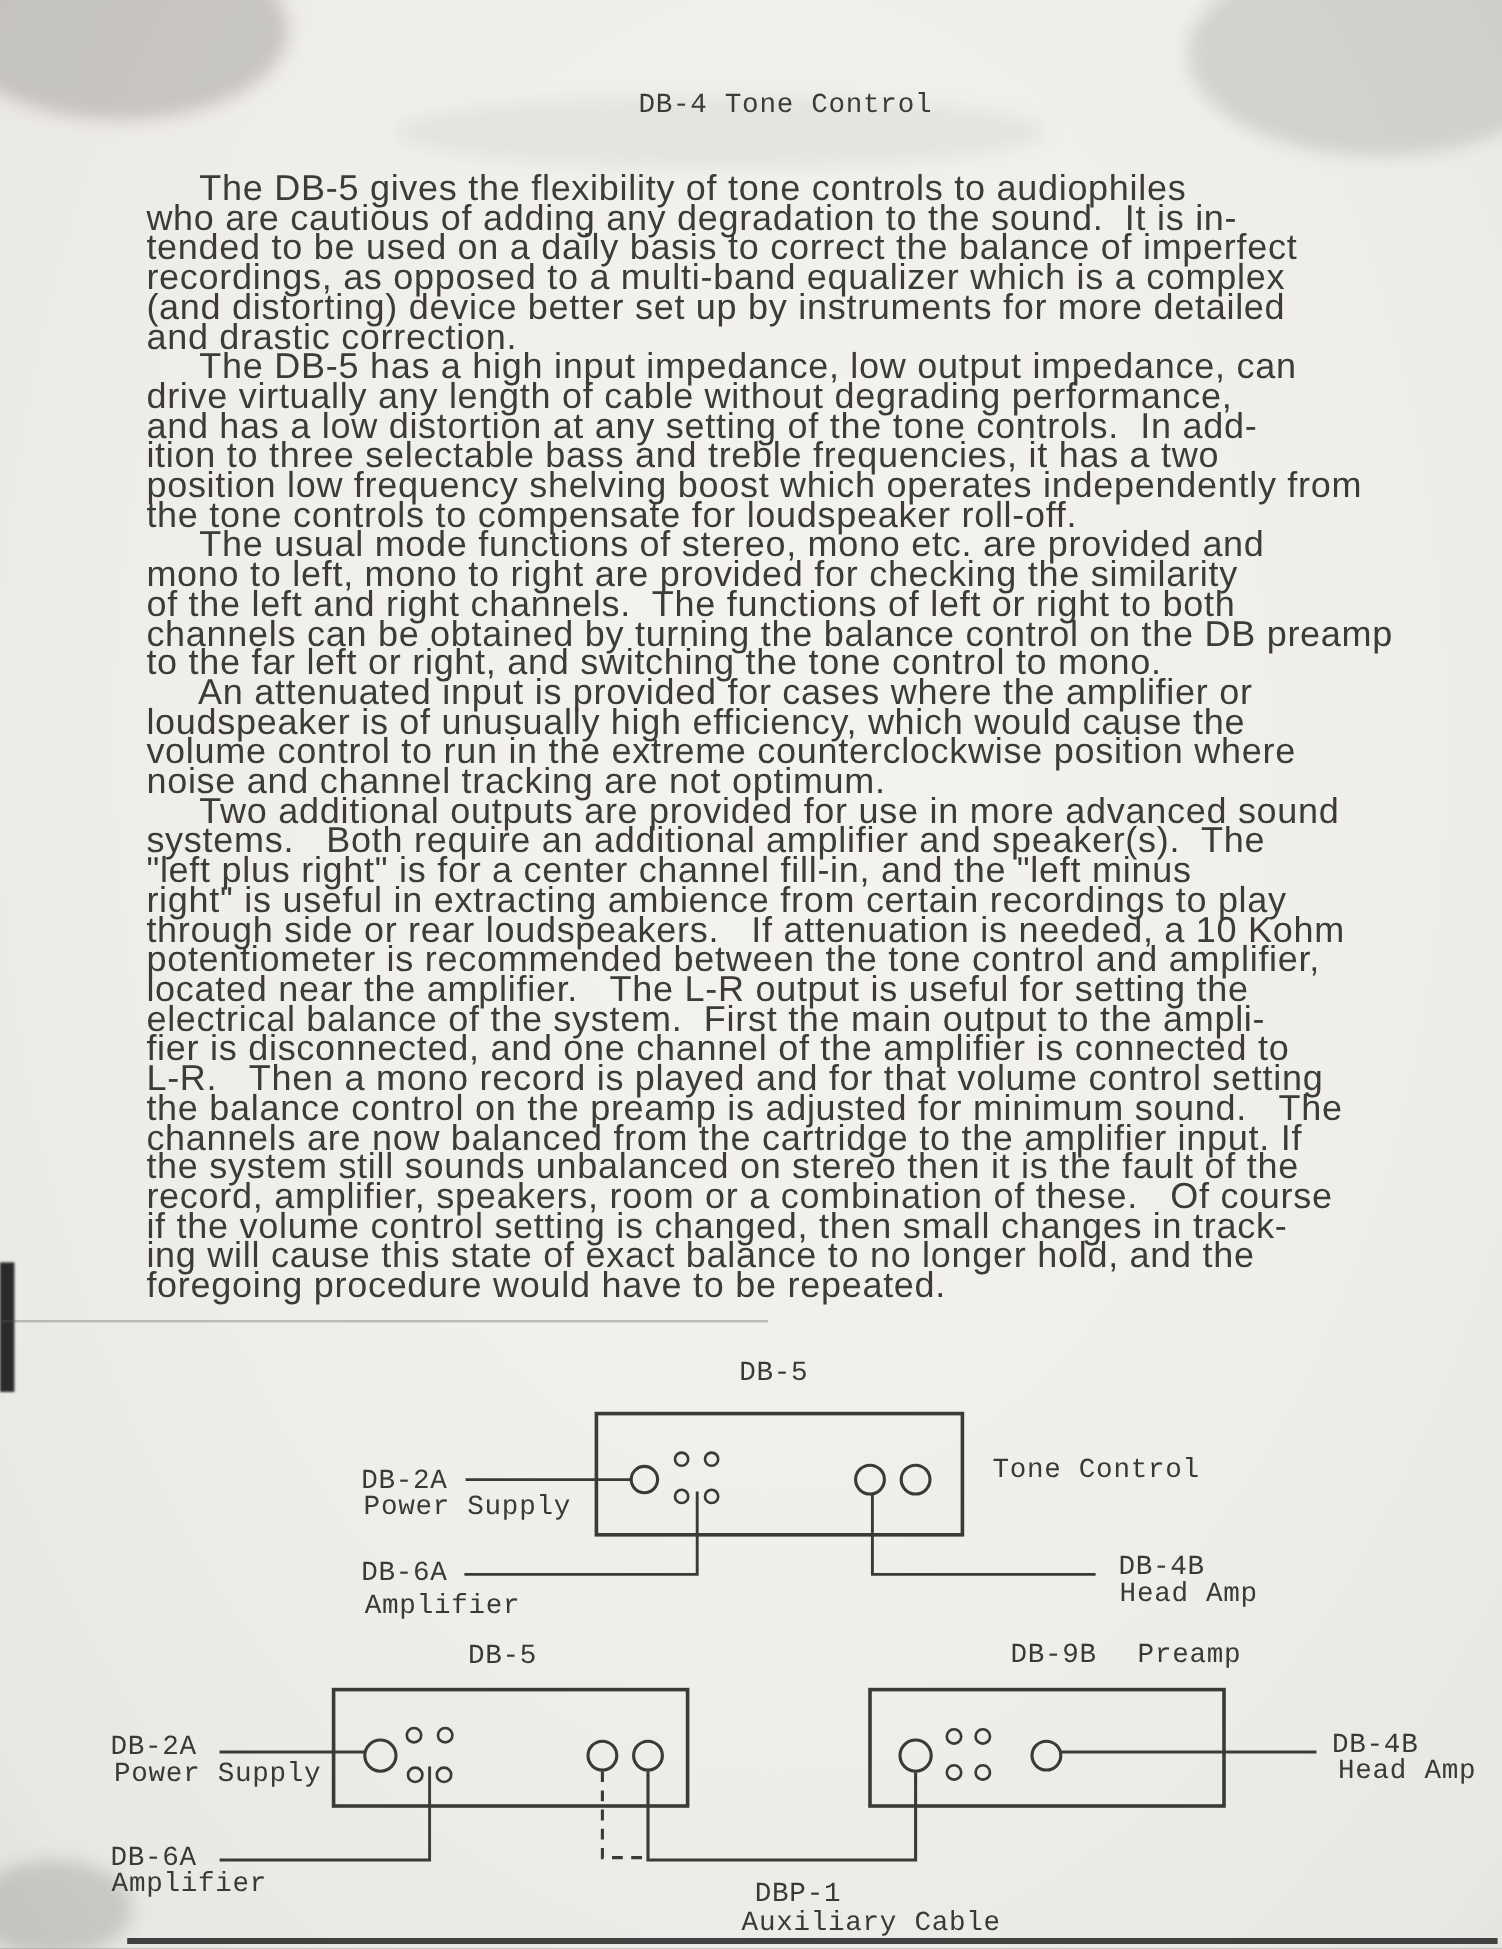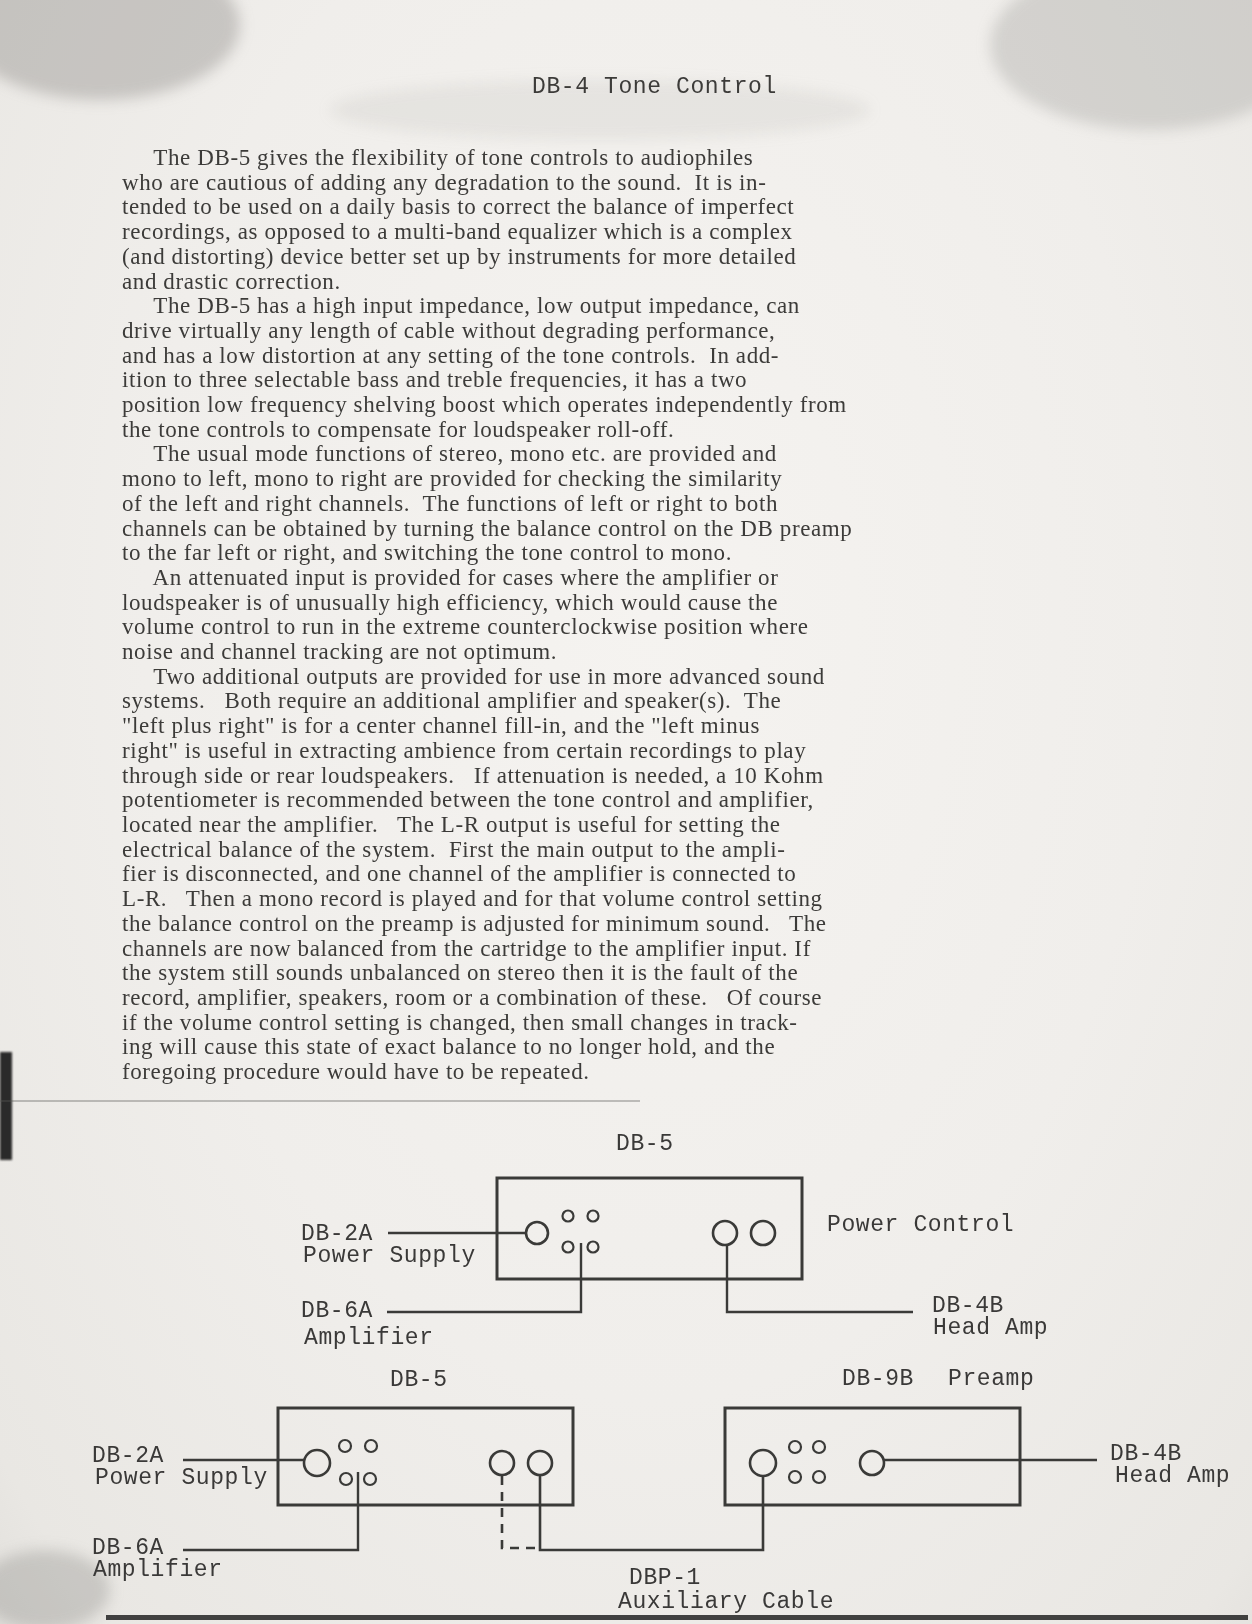--- a/index.html
+++ b/index.html
@@ -11,21 +11,21 @@
     color:#3c3b39;
   }
   .artifact{position:absolute;pointer-events:none;}
   .smudge{filter:blur(7px);border-radius:50%;}
   .doc-title{
     position:absolute;left:532px;top:74px;
     font-size:23px;letter-spacing:0.6px;white-space:pre;
   }
   .body-text{
     position:absolute;left:122px;top:146px;margin:0;
-    font-family:Liberation Serif, serif;font-size:23px;line-height:24.7px;letter-spacing:0.6px;
+    font-family:Liberation Sans, sans-serif;font-size:30px;line-height:24.7px;letter-spacing:0.6px;
     white-space:pre;color:#3c3b39;
   }
   .dlabel{
     position:absolute;font-size:23px;letter-spacing:0.6px;white-space:pre;color:#3a3938;
   }
   svg.diagram{position:absolute;left:0;top:1090px;}
   .ink{stroke:#3a3a38;fill:none;}
 </style>
 </head>
 <body>
@@ -122,21 +122,21 @@
       <path class="ink" d="M540 1476 V1550 H763 V1477" stroke-width="2.6"></path>
       <path class="ink" d="M884 1460 H1097" stroke-width="2.4"></path>
     </g>
   </svg>
 
   <div class="dlabel" style="left:616px;top:1131px;">DB-5</div>
   <div class="dlabel" style="left:301px;top:1221px;">DB-2A</div>
   <div class="dlabel" style="left:303px;top:1243px;">Power Supply</div>
   <div class="dlabel" style="left:301px;top:1298px;">DB-6A</div>
   <div class="dlabel" style="left:304px;top:1325px;">Amplifier</div>
-  <div class="dlabel" style="left:827px;top:1212px;">Power Control</div>
+  <div class="dlabel" style="left:827px;top:1212px;">Tone Control</div>
   <div class="dlabel" style="left:932px;top:1293px;">DB-4B</div>
   <div class="dlabel" style="left:933px;top:1315px;">Head Amp</div>
 
   <div class="dlabel" style="left:390px;top:1367px;">DB-5</div>
   <div class="dlabel" style="left:842px;top:1366px;">DB-9B</div>
   <div class="dlabel" style="left:948px;top:1366px;">Preamp</div>
   <div class="dlabel" style="left:92px;top:1443px;">DB-2A</div>
   <div class="dlabel" style="left:95px;top:1465px;">Power Supply</div>
   <div class="dlabel" style="left:92px;top:1535px;">DB-6A</div>
   <div class="dlabel" style="left:93px;top:1557px;">Amplifier</div>

